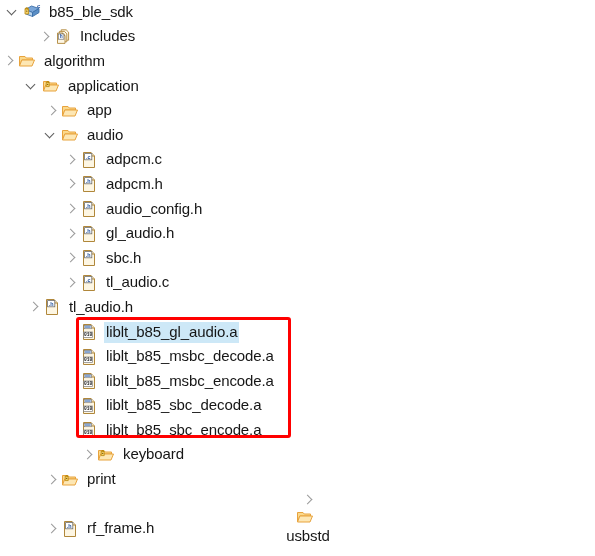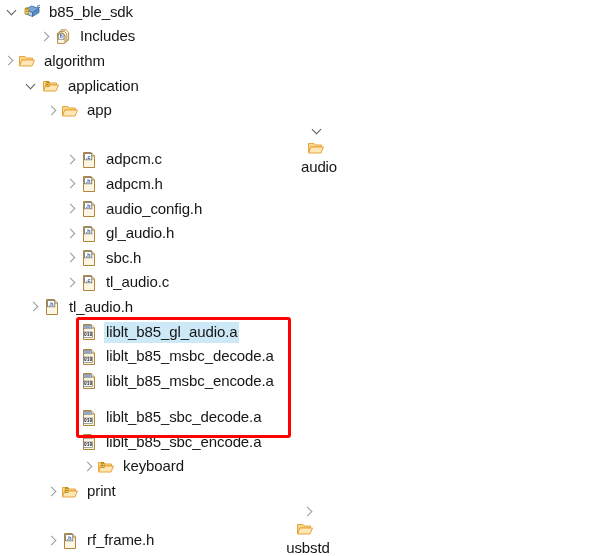--- a/index.html
+++ b/index.html
@@ -155,21 +155,21 @@
     <div class="row" style="padding-left: 43px;">
       <span class="twisty closed"></span>
       <span class="icon">
         <svg width="18" height="18" viewBox="0 0 18 18">
           <path d="M1.5 4.5 L7 4.5 L8.3 6 L14.5 6 L14.5 8 L3.8 8 L1.5 14 Z" fill="#fbd98c" stroke="#e8a33d" stroke-width="1"></path>
           <path d="M3.8 8 L16.5 8 L14 14 L1.5 14 Z" fill="#fde7b4" stroke="#e8a33d" stroke-width="1"></path>
         </svg>
       </span>
       <span class="label">app</span>
     </div>
-    <div class="row" style="padding-left: 43px; flex-direction: column;">
+    <div class="row" style="padding-left: 43px;">
       <span class="twisty open"></span>
       <span class="icon">
         <svg width="18" height="18" viewBox="0 0 18 18">
           <path d="M1.5 4.5 L7 4.5 L8.3 6 L14.5 6 L14.5 8 L3.8 8 L1.5 14 Z" fill="#fbd98c" stroke="#e8a33d" stroke-width="1"></path>
           <path d="M3.8 8 L16.5 8 L14 14 L1.5 14 Z" fill="#fde7b4" stroke="#e8a33d" stroke-width="1"></path>
         </svg>
       </span>
       <span class="label">audio</span>
     </div>
     <div class="row" style="padding-left: 62px;">
@@ -294,21 +294,21 @@
           <path d="M11 1.5 L11 5 L14.5 5" fill="#f0e3c0" stroke="#b0873a" stroke-width="1"></path>
           <rect x="4.2" y="2.5" width="7.4" height="3.2" fill="#ffffff" stroke="#7d7d7d" stroke-width="0.7"></rect>
           <line x1="5.0" y1="3.3" x2="10.7" y2="3.3" stroke="#3b6bb5" stroke-width="0.7"></line>
           <line x1="5.0" y1="4.4" x2="10.7" y2="4.4" stroke="#3b6bb5" stroke-width="0.7"></line>
           <rect x="3.6" y="9.0" width="9.0" height="5.4" fill="#ffffff" stroke="#7d7d7d" stroke-width="0.7"></rect>
           <text x="8.1" y="13.3" font-family="Liberation Mono, monospace" font-size="4.6" font-weight="bold" fill="#1a1a1a" text-anchor="middle">010</text>
         </svg>
       </span>
       <span class="label">liblt_b85_msbc_encode.a</span>
     </div>
-    <div class="row" style="padding-left: 62px; margin-top: 12px;">
+    <div class="row" style="padding-left: 62px;">
       <span class="twisty none"></span>
       <span class="icon">
         <svg width="18" height="18" viewBox="0 0 18 18">
           <path d="M3.5 1.5 L11 1.5 L14.5 5 L14.5 16.5 L3.5 16.5 Z" fill="#fdf6e3" stroke="#b0873a" stroke-width="1"></path>
           <path d="M11 1.5 L11 5 L14.5 5" fill="#f0e3c0" stroke="#b0873a" stroke-width="1"></path>
           <rect x="4.2" y="2.5" width="7.4" height="3.2" fill="#ffffff" stroke="#7d7d7d" stroke-width="0.7"></rect>
           <line x1="5.0" y1="3.3" x2="10.7" y2="3.3" stroke="#3b6bb5" stroke-width="0.7"></line>
           <line x1="5.0" y1="4.4" x2="10.7" y2="4.4" stroke="#3b6bb5" stroke-width="0.7"></line>
           <rect x="3.6" y="9.0" width="9.0" height="5.4" fill="#ffffff" stroke="#7d7d7d" stroke-width="0.7"></rect>
           <text x="8.1" y="13.3" font-family="Liberation Mono, monospace" font-size="4.6" font-weight="bold" fill="#1a1a1a" text-anchor="middle">010</text>

